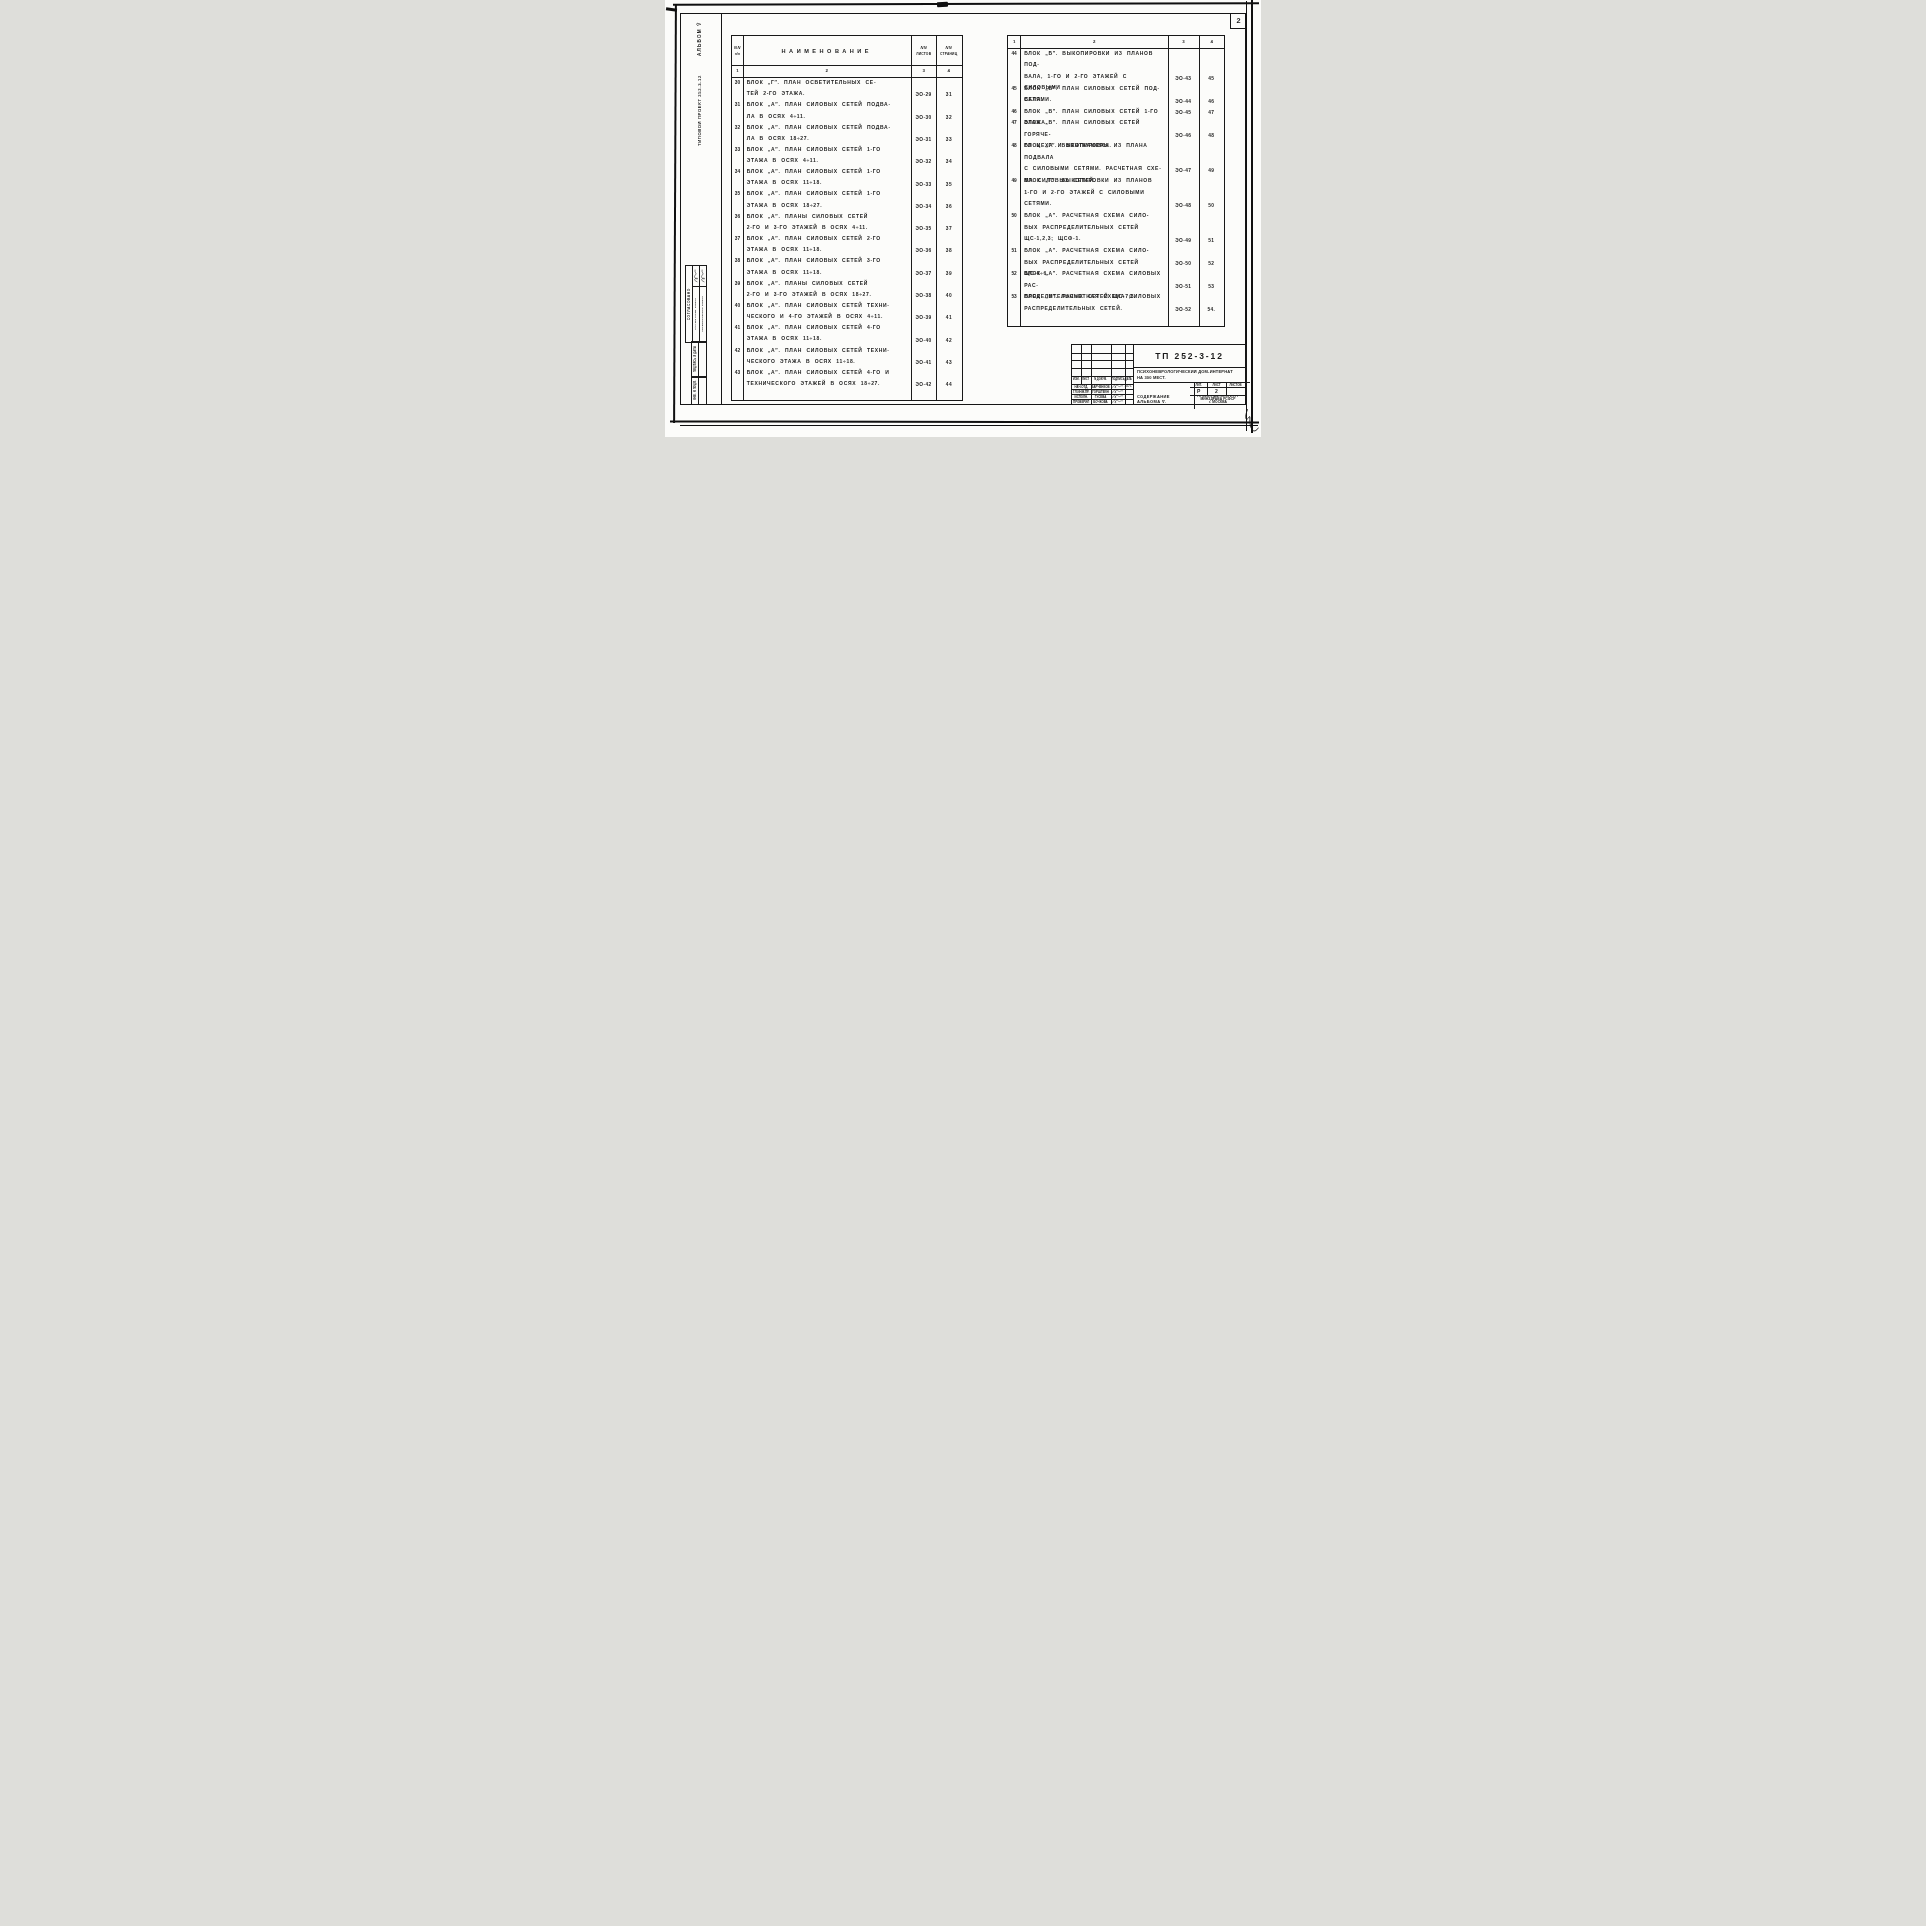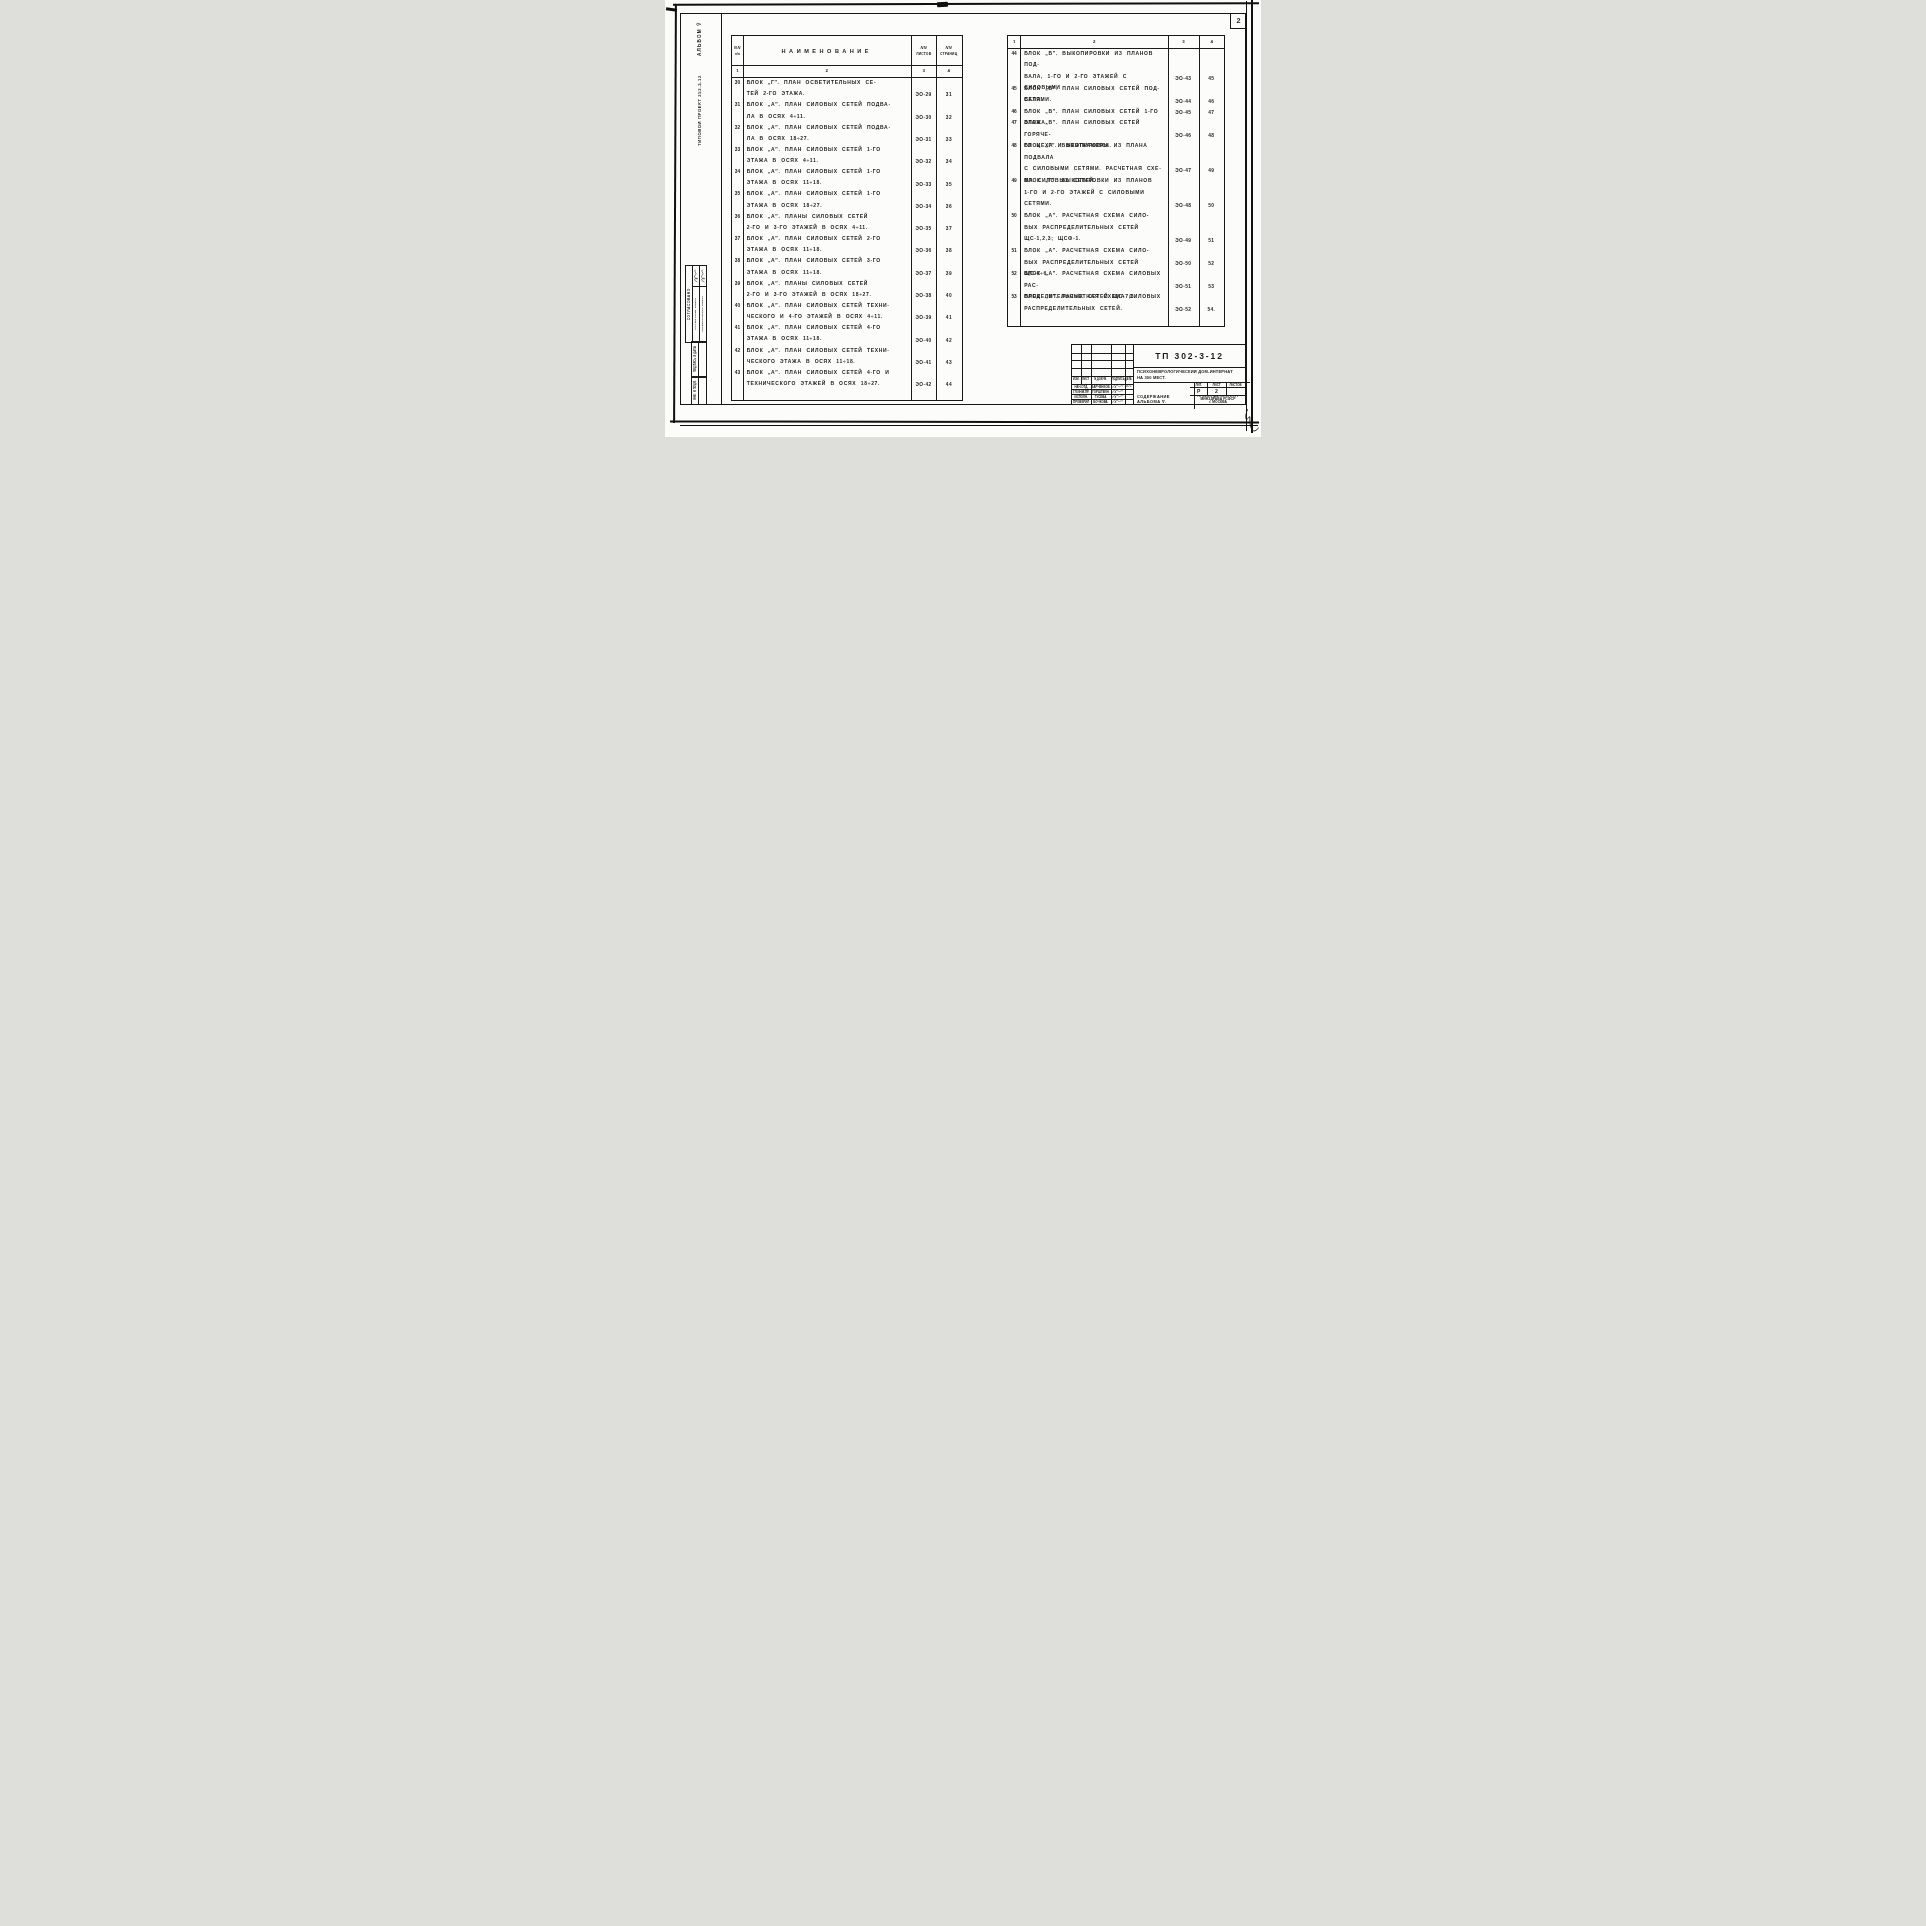--- a/index.html
+++ b/index.html
@@ -446,21 +446,21 @@
         <div class="tb-cell rev-t" style="left: 0px; top: 54px; width: 18.5px; height: 5.2px;">ПРОВЕРИЛ</div>
         <div class="tb-cell rev-t" style="left: 18.5px; top: 54px; width: 20px; height: 5.2px;">БОЧКОВА</div>
         <div class="tb-cell rev-t rev-sig" style="left: 39px; top: 54px; width: 14px; height: 5.2px;">
           <svg viewBox="0 0 40 16">
             <path d="M2 12 C6 2 10 3 12 9 C14 15 9 16 11 10 C13 4 19 2 23 8 C26 12 30 4 37 6" fill="none" stroke="#141414" stroke-width="1.5" stroke-linecap="round"></path>
           </svg>
         </div>
         <div class="tb-cell rev-t date" style="left: 52px; top: 54px; width: 8.5px; height: 5.2px;"></div>
       </div>
     <div class="tb-cell tb-doc" style="left:61px;top:0;width:113px;height:22.3px;border-right:none;">
-      <span>ТП 302-3-12</span>
+      <span>ТП 252-3-12</span>
     </div>
     <div class="tb-cell tb-subject" style="left:61px;top:22.3px;width:113px;height:14.6px;border-right:none;">
         <div class="tline">ПСИХОНЕВРОЛОГИЧЕСКИЙ ДОМ-ИНТЕРНАТ</div>
         <div class="tline">НА 300 МЕСТ.</div>
       </div>
     <div class="tb-cell tb-contents" style="left:61px;top:37px;width:57px;height:22.3px;border-bottom:none;">
       <span>СОДЕРЖАНИЕ АЛЬБОМА V̄.</span>
     </div>
     <div id="stage-grid">
         <div class="tb-cell tb-stage-h" style="left: 118px; top: 37px; width: 17.3px; height: 5.4px;">ЛИТ.</div>

